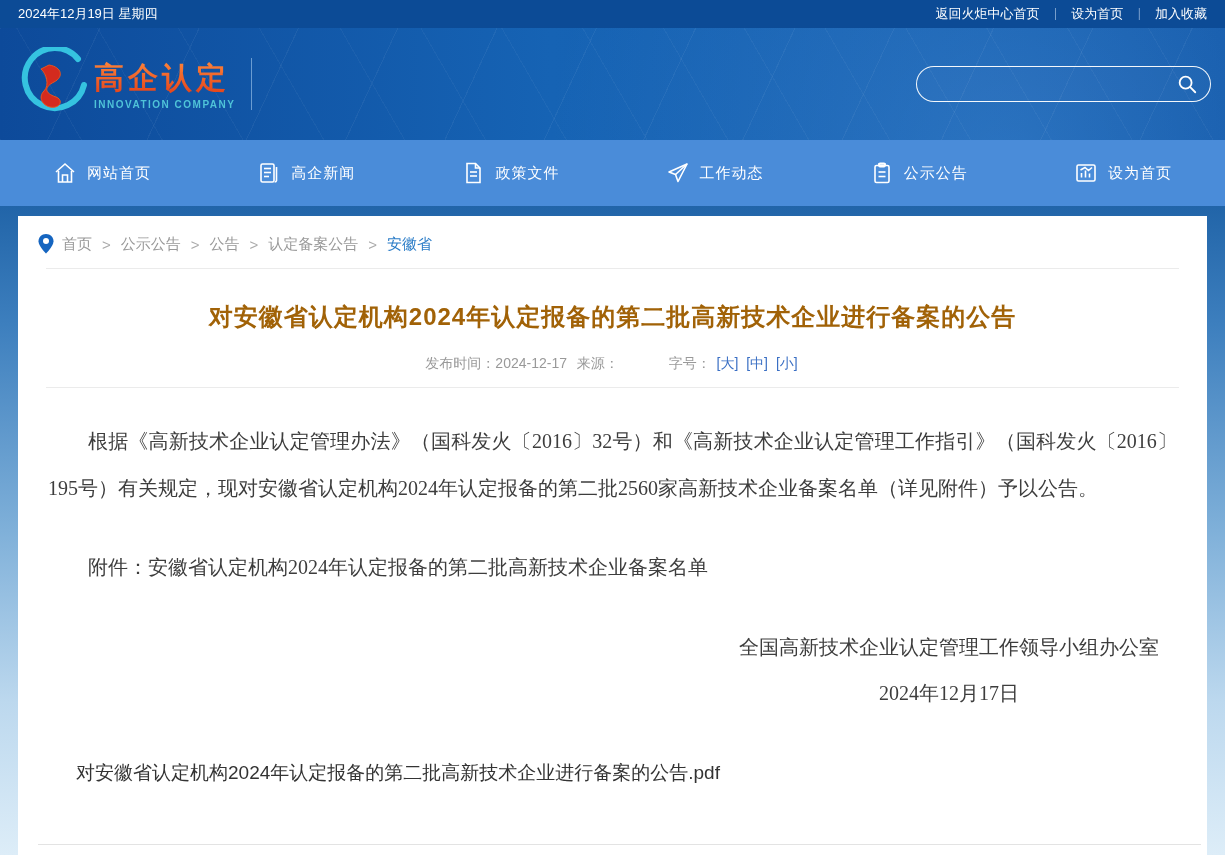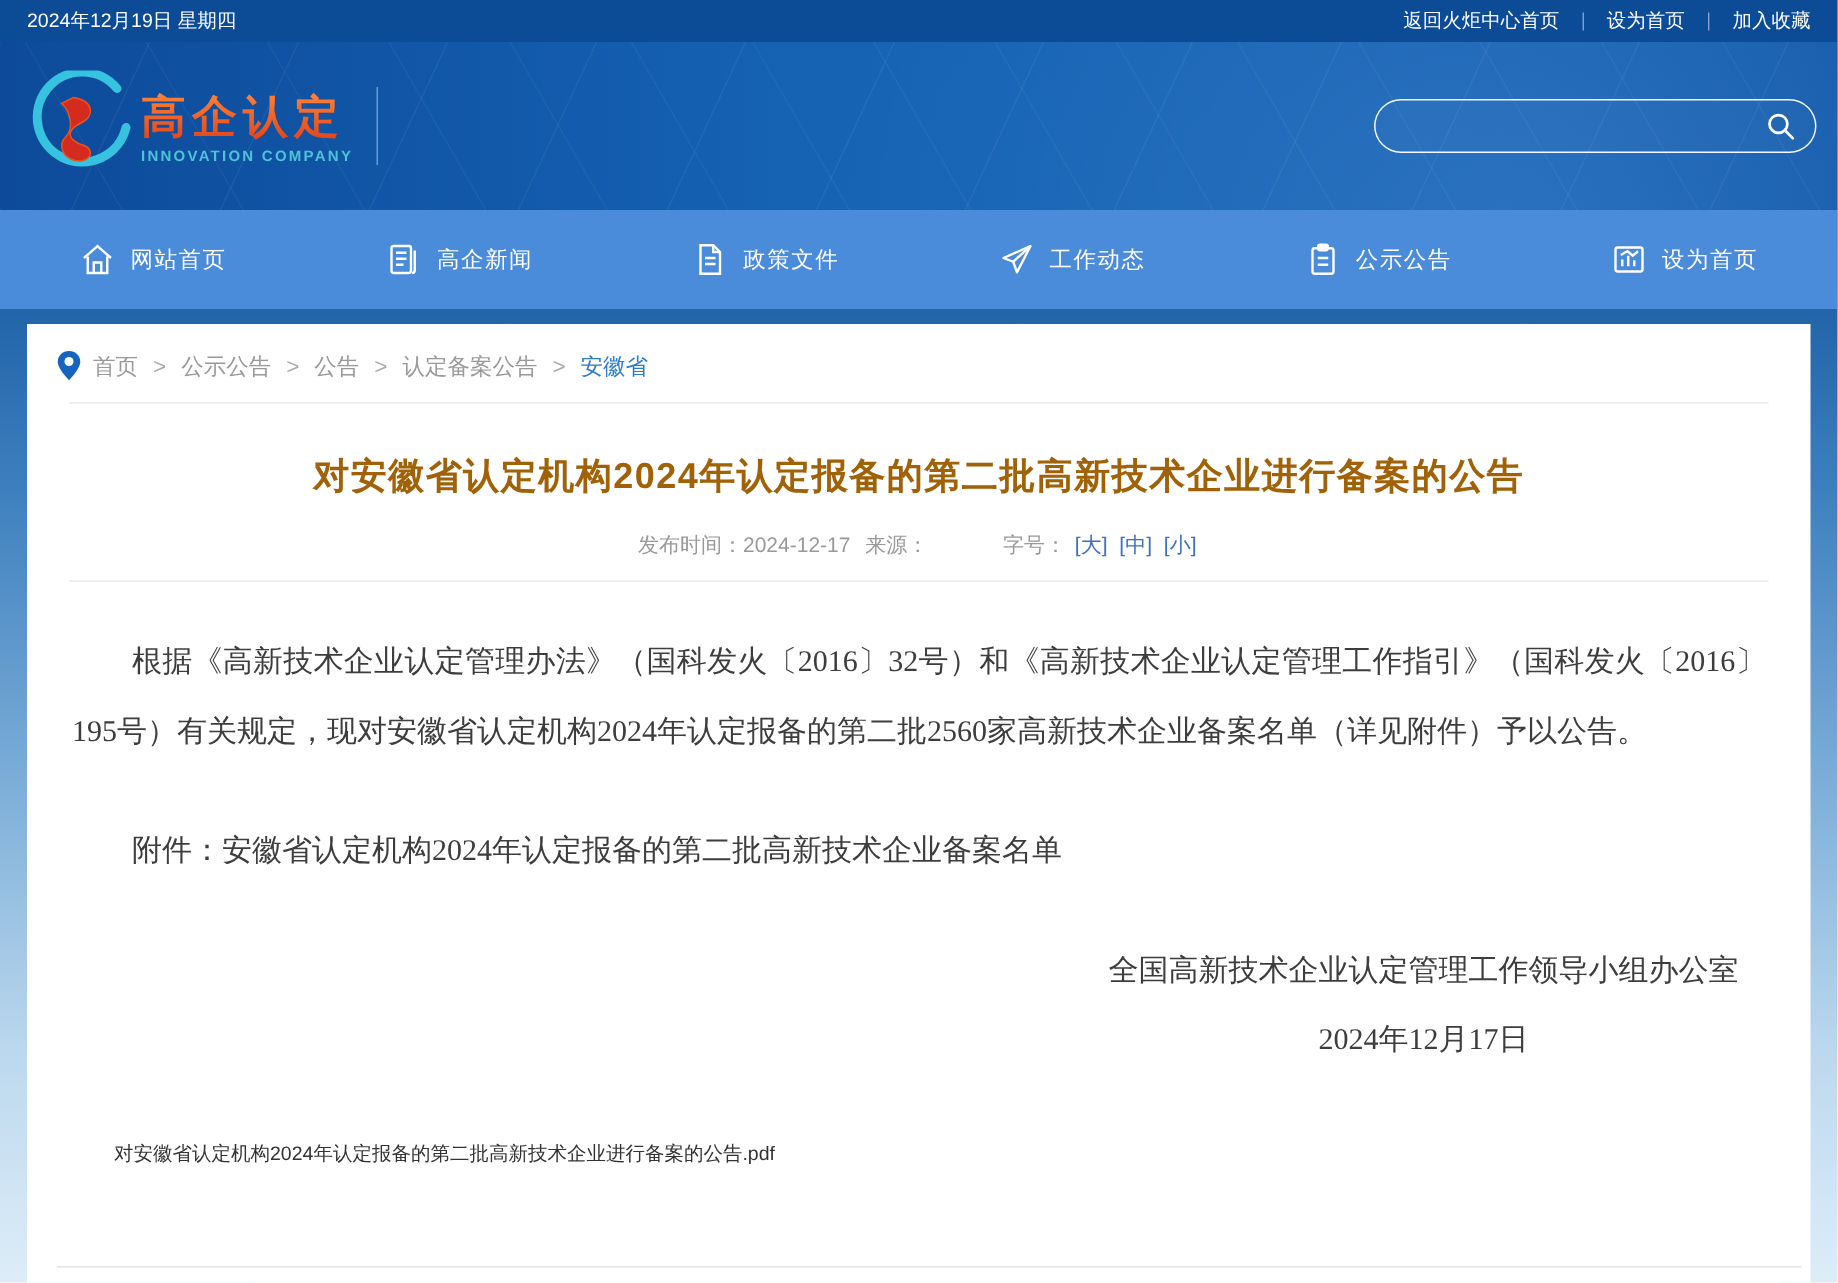--- a/index.html
+++ b/index.html
@@ -94,21 +94,21 @@
   .para{
     margin:30px 30px 0 30px; line-height:47px; text-indent:2em; text-align:justify;
   }
   .attach-line{ margin:40px 30px 0 30px; text-indent:2em; line-height:30px; }
   .sign-block{
     margin:42px 48px 0 auto; width:fit-content; text-align:center; line-height:46px;
   }
   .pdf-link{
     display:inline-block; margin:44px 28px 0 58px;
     font-family:"Liberation Sans","DejaVu Sans",sans-serif;
-    font-size:13px; color:#333; text-decoration:none; cursor:pointer;
+    font-size:19px; color:#333; text-decoration:none; cursor:pointer;
   }
   .bottom-divider{ position:absolute; left:20px; right:6px; bottom:16px; border-top:1px solid #e3e3e3; }
 </style>
 </head>
 <body>
 
 <div class="topbar">
   <span>2024年12月19日 星期四</span>
   <span class="topbar-links">
     <a>返回火炬中心首页</a>

